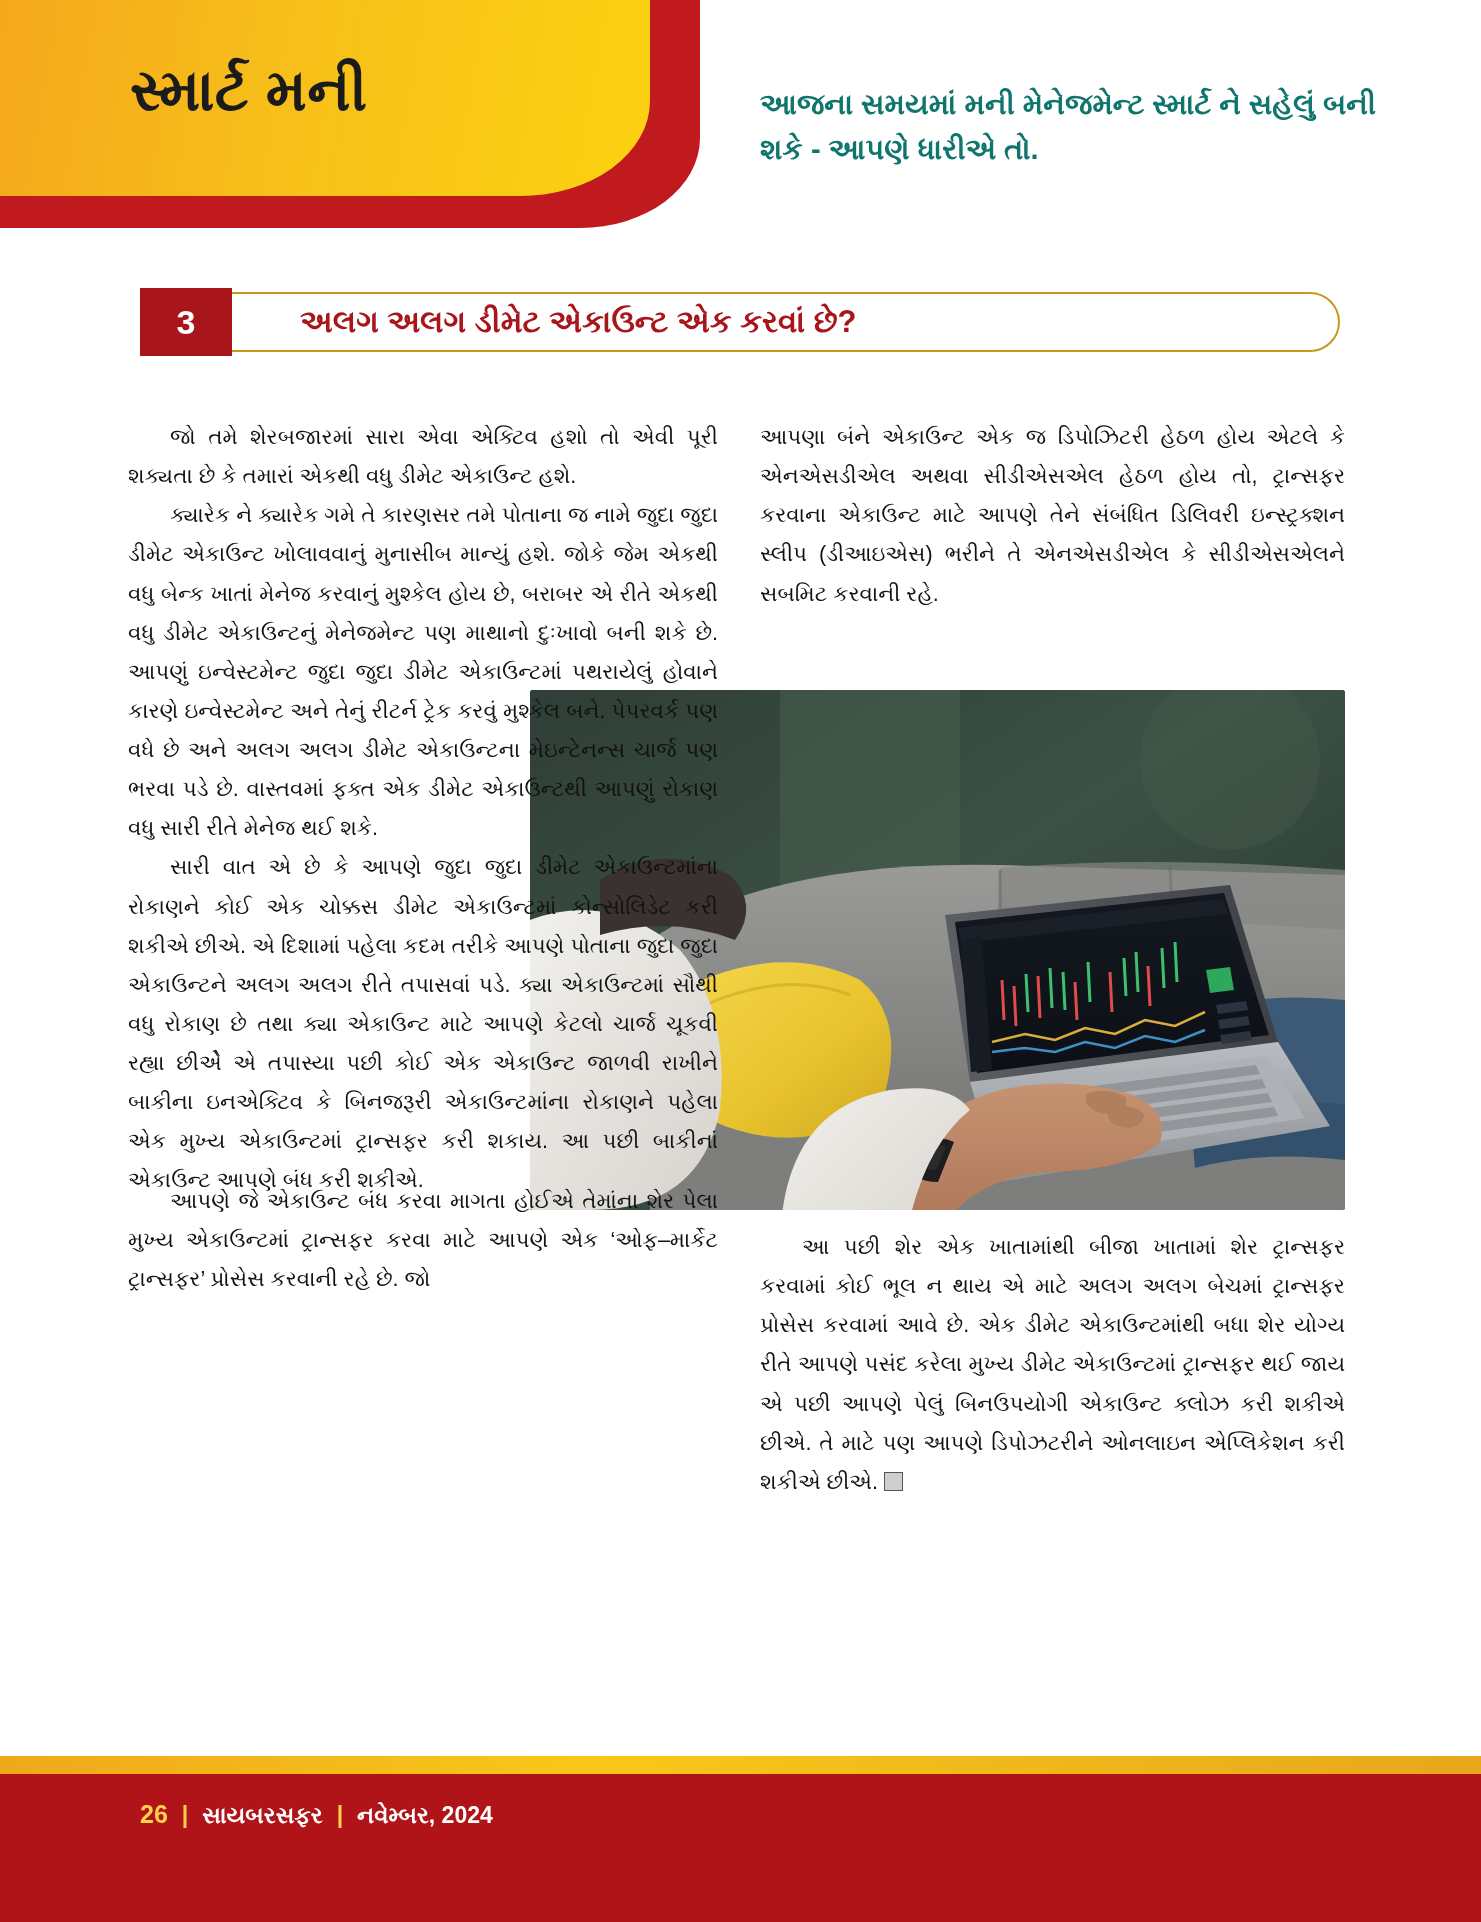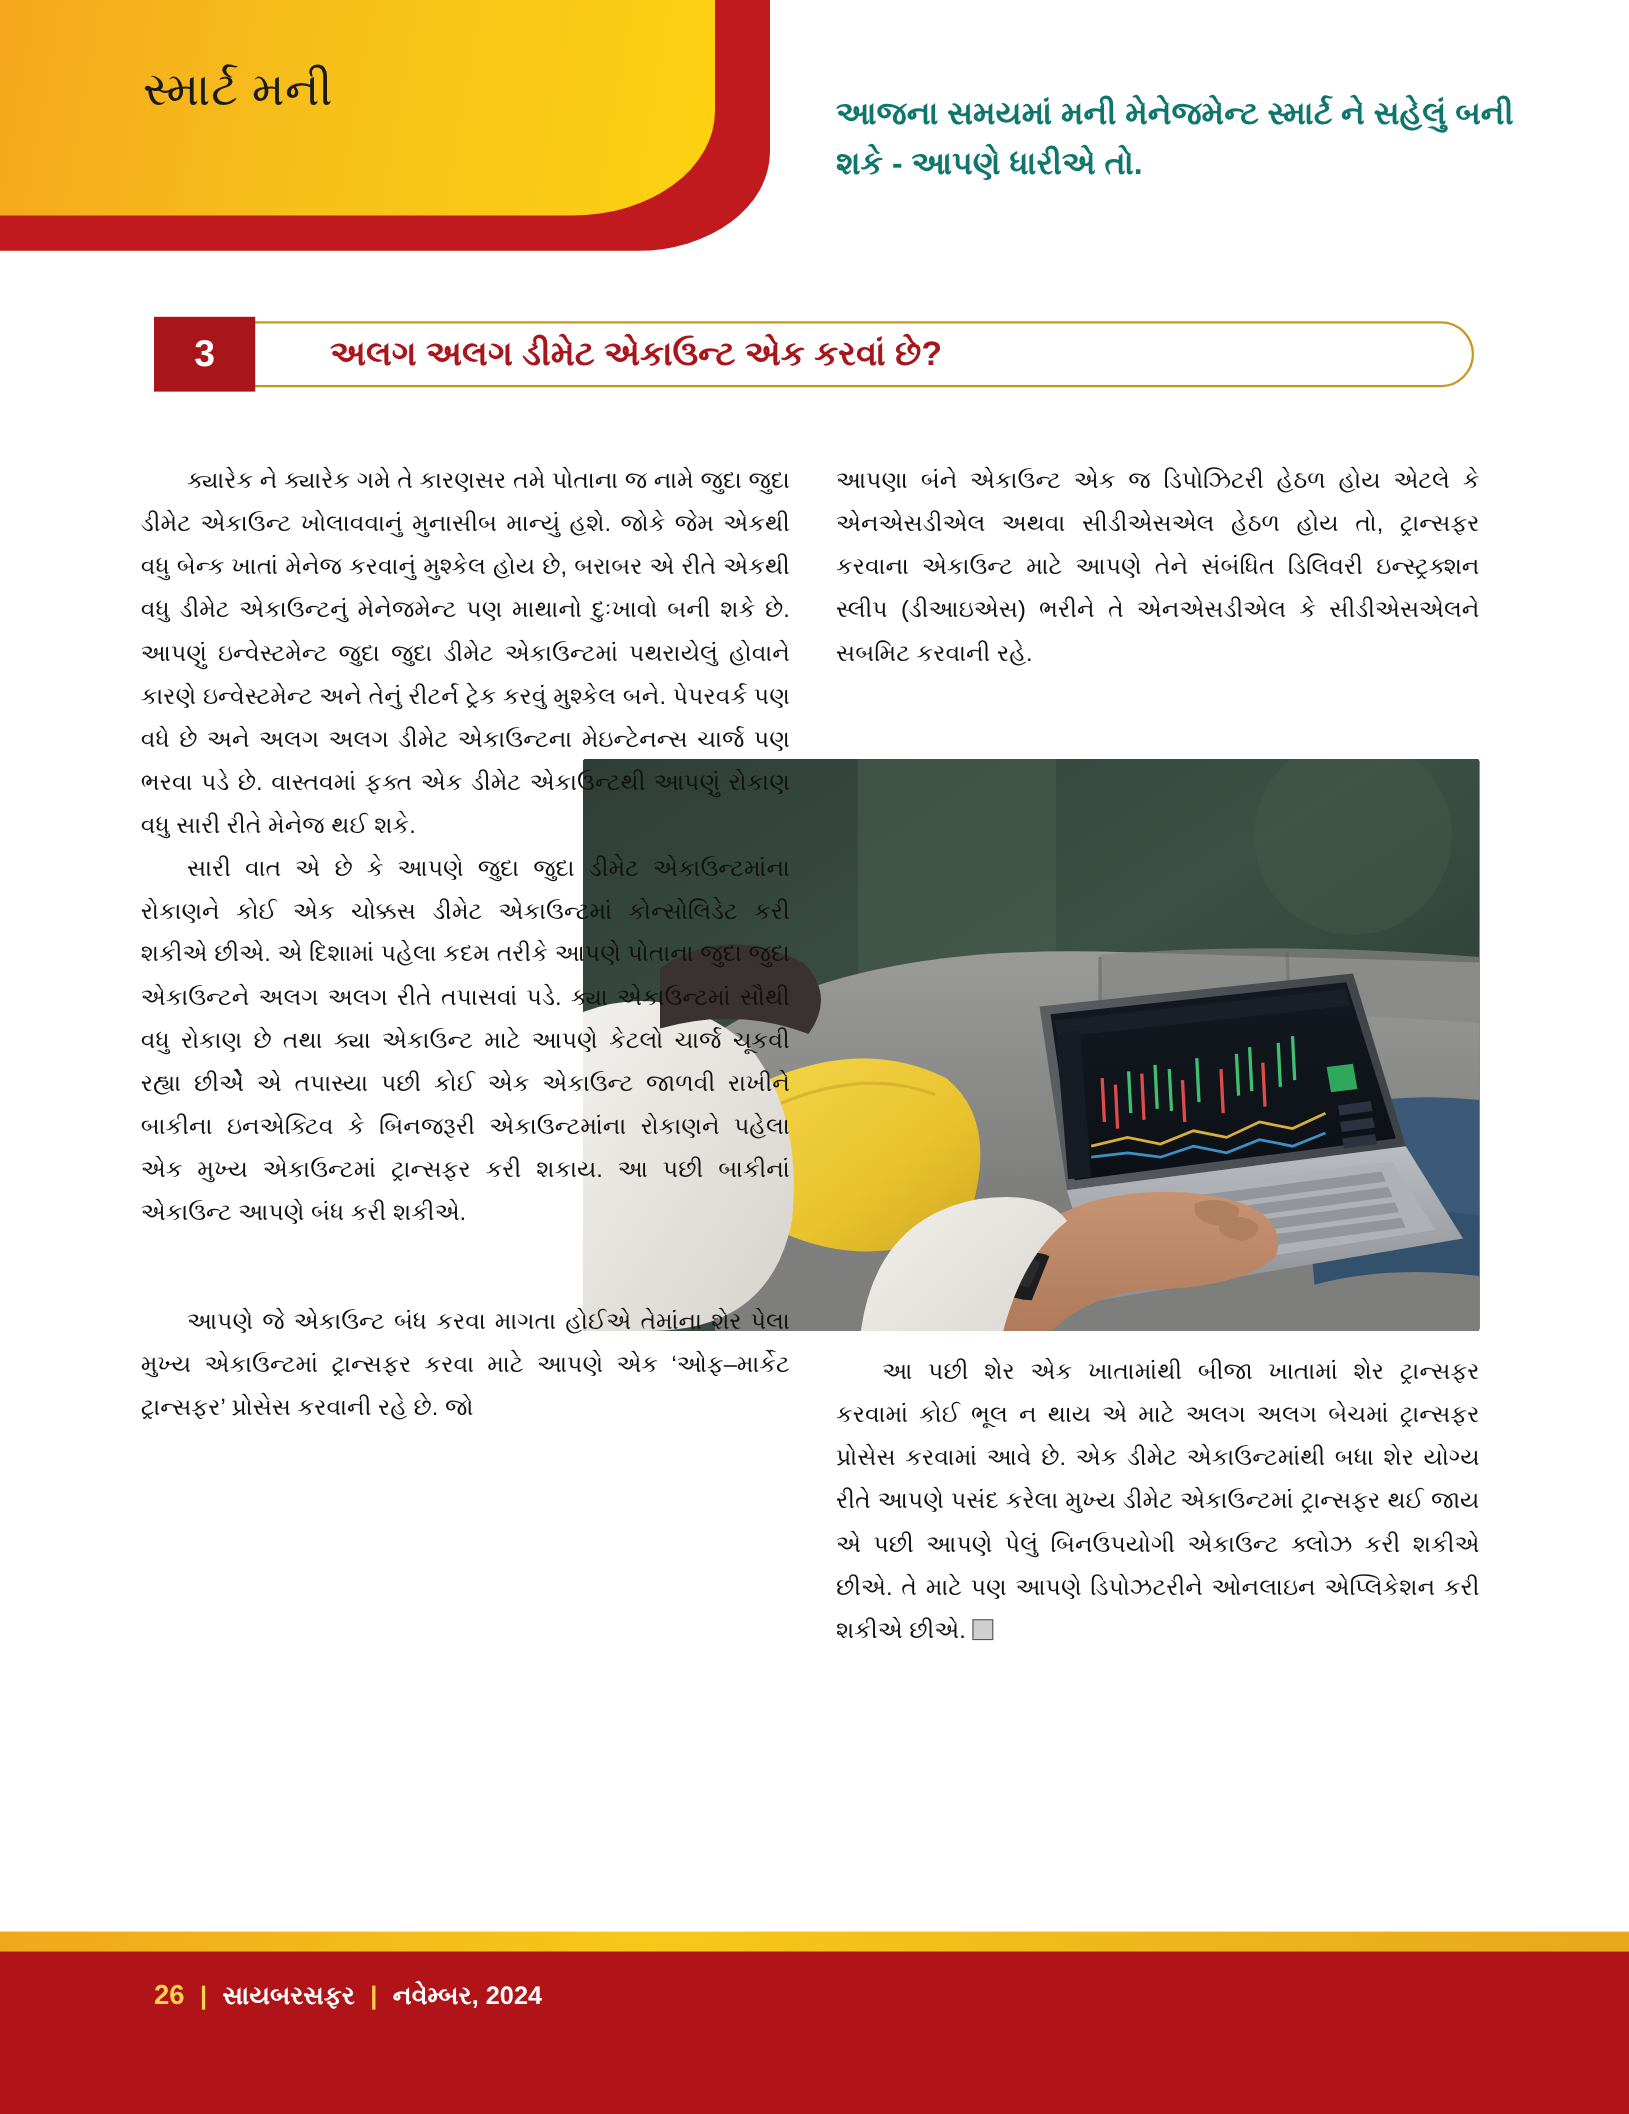--- a/index.html
+++ b/index.html
@@ -36,22 +36,22 @@
     top: 0; left: 0;
     width: 650px;
     height: 196px;
     background: linear-gradient(100deg, #f5a81c 0%, #f7c01a 45%, #fcd211 100%);
     border-bottom-right-radius: 130px 95px;
   }
   .masthead-title {
     position: absolute;
     top: 58px;
     left: 130px;
-    font-size: 42px;
-    font-weight: normal;
+    font-size: 58px;
+    font-weight: bold;
     color: #1b1b1b;
     letter-spacing: 0.5px;
     line-height: 1.1;
   }
   .masthead-tagline {
     position: absolute;
     top: 82px;
     left: 760px;
     width: 660px;
     font-size: 29px;
@@ -343,20 +343,21 @@
     </g>
 
     <path d="M250 560 Q250 420 360 400 Q420 392 440 420 Q400 452 382 520 Q370 560 340 580 Z" fill="url(#shirtG)"></path>
 
     <rect x="0" y="0" width="815" height="520" fill="none"></rect>
   </svg>
 </div>
 
 <div class="col col-left-top">
     <div style="float: right; width: 0px; height: 0px;"></div>
+  <p>જો તમે શેરબજારમાં સારા એવા એક્ટિવ હશો તો એવી પૂરી શક્યતા છે કે તમારાં એકથી વધુ ડીમેટ એકાઉન્ટ હશે.</p>
   <p>ક્યારેક ને ક્યારેક ગમે તે કારણસર તમે પોતાના જ નામે જુદા જુદા ડીમેટ એકાઉન્ટ ખોલાવવાનું મુનાસીબ માન્યું હશે. જોકે જેમ એકથી વધુ બેન્ક ખાતાં મેનેજ કરવાનું મુશ્કેલ હોય છે, બરાબર એ રીતે એકથી વધુ ડીમેટ એકાઉન્ટનું મેનેજમેન્ટ પણ માથાનો દુઃખાવો બની શકે છે. આપણું ઇન્વેસ્ટમેન્ટ જુદા જુદા ડીમેટ એકાઉન્ટમાં પથરાયેલું હોવાને કારણે ઇન્વેસ્ટમેન્ટ અને તેનું રીટર્ન ટ્રેક કરવું મુશ્કેલ બને. પેપરવર્ક પણ વધે છે અને અલગ અલગ ડીમેટ એકાઉન્ટના મેઇન્ટેનન્સ ચાર્જ પણ ભરવા પડે છે. વાસ્તવમાં ફક્ત એક ડીમેટ એકાઉન્ટથી આપણું રોકાણ વધુ સારી રીતે મેનેજ થઈ શકે.</p>
   <p>સારી વાત એ છે કે આપણે જુદા જુદા ડીમેટ એકાઉન્ટમાંના રોકાણને કોઈ એક ચોક્કસ ડીમેટ એકાઉન્ટમાં કોન્સોલિડેટ કરી શકીએ છીએ. એ દિશામાં પહેલા કદમ તરીકે આપણે પોતાના જુદા જુદા એકાઉન્ટને અલગ અલગ રીતે તપાસવાં પડે. ક્યા એકાઉન્ટમાં સૌથી વધુ રોકાણ છે તથા ક્યા એકાઉન્ટ માટે આપણે કેટલો ચાર્જ ચૂકવી રહ્યા છીએે એ તપાસ્યા પછી કોઈ એક એકાઉન્ટ જાળવી રાખીને બાકીના ઇનએક્ટિવ કે બિનજરૂરી એકાઉન્ટમાંના રોકાણને પહેલા એક મુખ્ય એકાઉન્ટમાં ટ્રાન્સફર કરી શકાય. આ પછી બાકીનાં એકાઉન્ટ આપણે બંધ કરી શકીએ.</p>
 </div>
 
 <div class="col col-left-bottom" style="top:1150px;">
   <p>આપણે જે એકાઉન્ટ બંધ કરવા માગતા હોઈએ તેમાંના શેર પેલા મુખ્ય એકાઉન્ટમાં ટ્રાન્સફર કરવા માટે આપણે એક ‘ઓફ–માર્કેટ ટ્રાન્સફર’ પ્રોસેસ કરવાની રહે છે. જો</p>
 </div>
 
 <div class="col col-right-top">
   <p class="noindent">આપણા બંને એકાઉન્ટ એક જ ડિપોઝિટરી હેઠળ હોય એટલે કે એનએસડીએલ અથવા સીડીએસએલ હેઠળ હોય તો, ટ્રાન્સફર કરવાના એકાઉન્ટ માટે આપણે તેને સંબંધિત ડિલિવરી ઇન્સ્ટ્રક્શન સ્લીપ (ડીઆઇએસ) ભરીને તે એનએસડીએલ કે સીડીએસએલને સબમિટ કરવાની રહે.</p>

